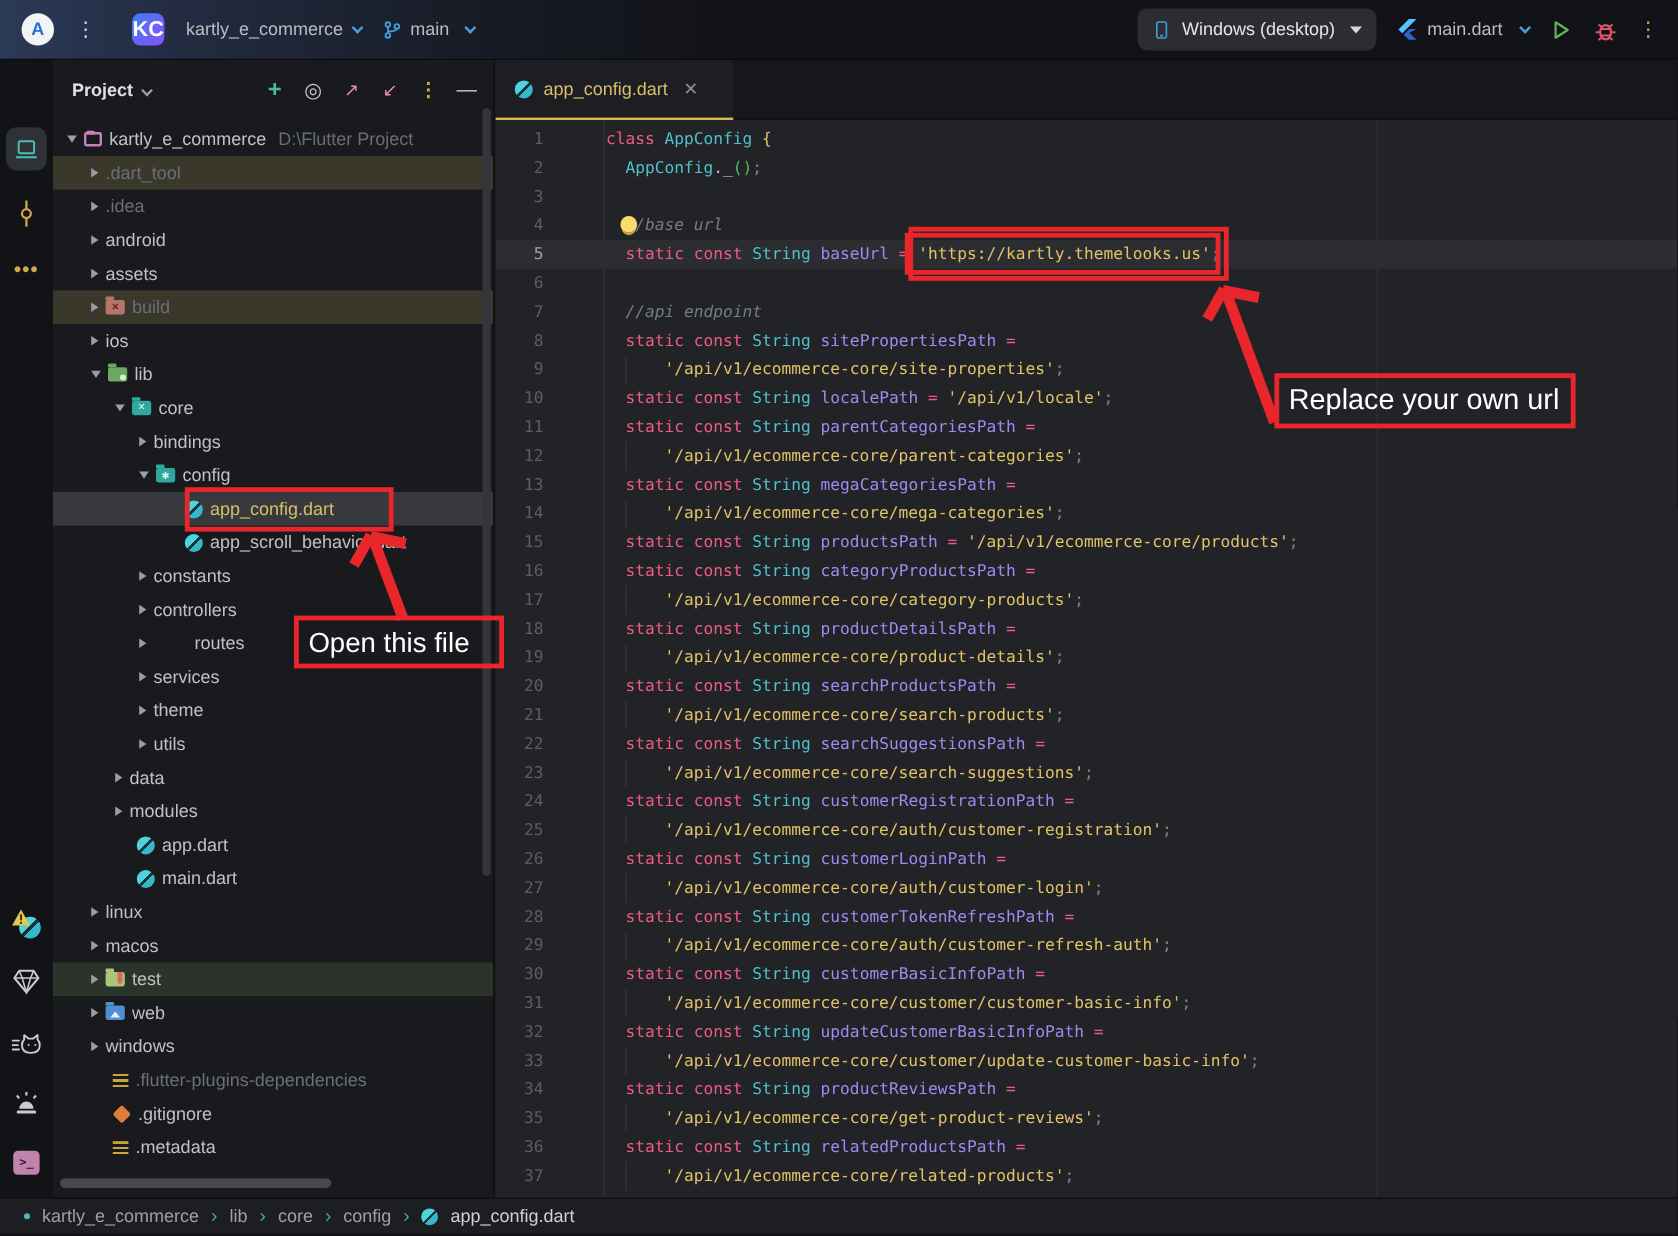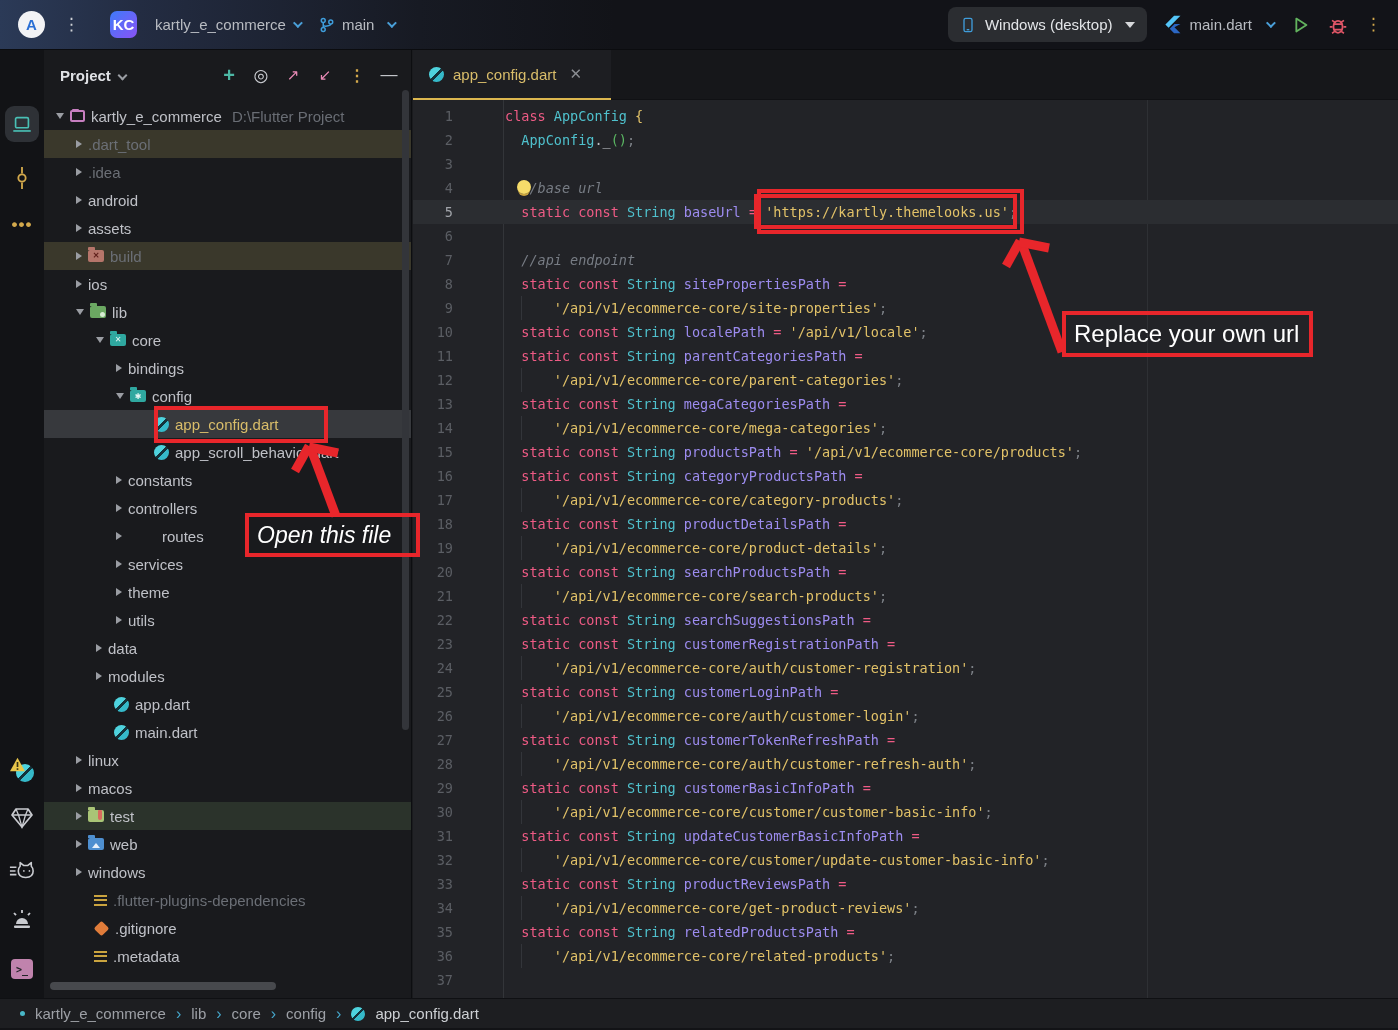--- a/index.html
+++ b/index.html
@@ -11,21 +11,21 @@
   .titlebar { position:absolute; top:0; left:0; right:0; height:50px;
     background:linear-gradient(90deg,#2b3a57 0%,#232c42 10%,#171a23 30%,#121318 44%,#121318 100%);
     display:flex; align-items:center; border-bottom:1px solid #0b0c0f; }
   .tb-left { display:flex; align-items:center; gap:18px; padding-left:18px; }
   .as-logo { width:27px; height:27px; border-radius:50%; background:#f2f3f5;
     display:flex; align-items:center; justify-content:center; font-weight:bold;
     color:#2a6fd4; font-size:15px; }
   .kebab { color:#cfd2d6; font-size:17px; letter-spacing:0; line-height:1; }
   .kc-badge { width:27px; height:27px; border-radius:7px; margin-left:12px;
     background:linear-gradient(135deg,#3e7bfa,#8a52f5); color:#fff; font-weight:bold;
-    font-size:15px; display:flex; align-items:center; justify-content:center; }
+    font-size:18px; display:flex; align-items:center; justify-content:center; }
   .tb-label { color:#b9bcc2; font-size:15px; }
   .chev { display:inline-block; width:7px; height:7px; border-right:2px solid #4a9fd8;
     border-bottom:2px solid #4a9fd8; transform:rotate(45deg) translateY(-2px); margin-left:7px; }
   .tb-right { margin-left:auto; display:flex; align-items:center; gap:16px; padding-right:16px; }
   .device-pill { display:flex; align-items:center; gap:9px; background:#2b2d31;
     border-radius:8px; height:35px; padding:0 12px 0 12px; }
   .device-pill .lbl { color:#e3e5e8; font-size:15px; }
   .tri-down { width:0; height:0; border-left:5px solid transparent; border-right:5px solid transparent;
     border-top:6px solid #d6d8db; margin-left:4px; }
   .icon-svg { display:block; }
@@ -546,20 +546,21 @@
           <div class="cline"><span class="tok-p">  </span><span class="tok-k">static const </span><span class="tok-t">String </span><span class="tok-f">megaCategoriesPath </span><span class="tok-e">=</span></div>
           <div class="cline"><span class="guide"></span><span class="tok-p">      </span><span class="tok-s">'/api/v1/ecommerce-core/mega-categories'</span><span class="tok-d">;</span></div>
           <div class="cline"><span class="tok-p">  </span><span class="tok-k">static const </span><span class="tok-t">String </span><span class="tok-f">productsPath </span><span class="tok-e">= </span><span class="tok-s">'/api/v1/ecommerce-core/products'</span><span class="tok-d">;</span></div>
           <div class="cline"><span class="tok-p">  </span><span class="tok-k">static const </span><span class="tok-t">String </span><span class="tok-f">categoryProductsPath </span><span class="tok-e">=</span></div>
           <div class="cline"><span class="guide"></span><span class="tok-p">      </span><span class="tok-s">'/api/v1/ecommerce-core/category-products'</span><span class="tok-d">;</span></div>
           <div class="cline"><span class="tok-p">  </span><span class="tok-k">static const </span><span class="tok-t">String </span><span class="tok-f">productDetailsPath </span><span class="tok-e">=</span></div>
           <div class="cline"><span class="guide"></span><span class="tok-p">      </span><span class="tok-s">'/api/v1/ecommerce-core/product-details'</span><span class="tok-d">;</span></div>
           <div class="cline"><span class="tok-p">  </span><span class="tok-k">static const </span><span class="tok-t">String </span><span class="tok-f">searchProductsPath </span><span class="tok-e">=</span></div>
           <div class="cline"><span class="guide"></span><span class="tok-p">      </span><span class="tok-s">'/api/v1/ecommerce-core/search-products'</span><span class="tok-d">;</span></div>
           <div class="cline"><span class="tok-p">  </span><span class="tok-k">static const </span><span class="tok-t">String </span><span class="tok-f">searchSuggestionsPath </span><span class="tok-e">=</span></div>
+          <div class="cline"><span class="guide"></span><span class="tok-p">      </span><span class="tok-s">'/api/v1/ecommerce-core/search-suggestions'</span><span class="tok-d">;</span></div>
           <div class="cline"><span class="tok-p">  </span><span class="tok-k">static const </span><span class="tok-t">String </span><span class="tok-f">customerRegistrationPath </span><span class="tok-e">=</span></div>
           <div class="cline"><span class="guide"></span><span class="tok-p">      </span><span class="tok-s">'/api/v1/ecommerce-core/auth/customer-registration'</span><span class="tok-d">;</span></div>
           <div class="cline"><span class="tok-p">  </span><span class="tok-k">static const </span><span class="tok-t">String </span><span class="tok-f">customerLoginPath </span><span class="tok-e">=</span></div>
           <div class="cline"><span class="guide"></span><span class="tok-p">      </span><span class="tok-s">'/api/v1/ecommerce-core/auth/customer-login'</span><span class="tok-d">;</span></div>
           <div class="cline"><span class="tok-p">  </span><span class="tok-k">static const </span><span class="tok-t">String </span><span class="tok-f">customerTokenRefreshPath </span><span class="tok-e">=</span></div>
           <div class="cline"><span class="guide"></span><span class="tok-p">      </span><span class="tok-s">'/api/v1/ecommerce-core/auth/customer-refresh-auth'</span><span class="tok-d">;</span></div>
           <div class="cline"><span class="tok-p">  </span><span class="tok-k">static const </span><span class="tok-t">String </span><span class="tok-f">customerBasicInfoPath </span><span class="tok-e">=</span></div>
           <div class="cline"><span class="guide"></span><span class="tok-p">      </span><span class="tok-s">'/api/v1/ecommerce-core/customer/customer-basic-info'</span><span class="tok-d">;</span></div>
           <div class="cline"><span class="tok-p">  </span><span class="tok-k">static const </span><span class="tok-t">String </span><span class="tok-f">updateCustomerBasicInfoPath </span><span class="tok-e">=</span></div>
           <div class="cline"><span class="guide"></span><span class="tok-p">      </span><span class="tok-s">'/api/v1/ecommerce-core/customer/update-customer-basic-info'</span><span class="tok-d">;</span></div>
@@ -583,21 +584,21 @@
       <span class="bc-sep">›</span>
       <span class="dart-ico"></span>
       <span class="bc-item last">app_config.dart</span>
     </div>
 
   <div class="anno-box" style="left:757px;top:189px;width:267px;height:45px;"></div>
   <div class="anno-box" style="left:154px;top:406px;width:174px;height:37px;"></div>
   <div class="anno-box" style="left:1062px;top:311px;width:251px;height:46px;">
     <div class="anno-label">Replace your own url</div>
   </div>
-  <div class="anno-box" style="left:245px;top:513px;width:175px;height:44px;font-style:italic;">
+  <div class="anno-box" style="left:245px;top:513px;width:175px;height:44px;">
     <div class="anno-label" style="font-size:23px;line-height:36px;">Open this file</div>
   </div>
   <svg id="anno-arrows" width="1398" height="1030" viewBox="0 0 1398 1030">
     <g stroke="#e8262b" stroke-width="9" fill="none">
       <line x1="1062" y1="352" x2="1022" y2="244"></line>
       <line x1="1020" y1="241" x2="1006" y2="266"></line>
       <line x1="1019" y1="242" x2="1049" y2="248"></line>
       <line x1="336" y1="516" x2="311" y2="449"></line>
       <line x1="309" y1="446" x2="295" y2="471"></line>
       <line x1="309" y1="447" x2="338" y2="453"></line>

